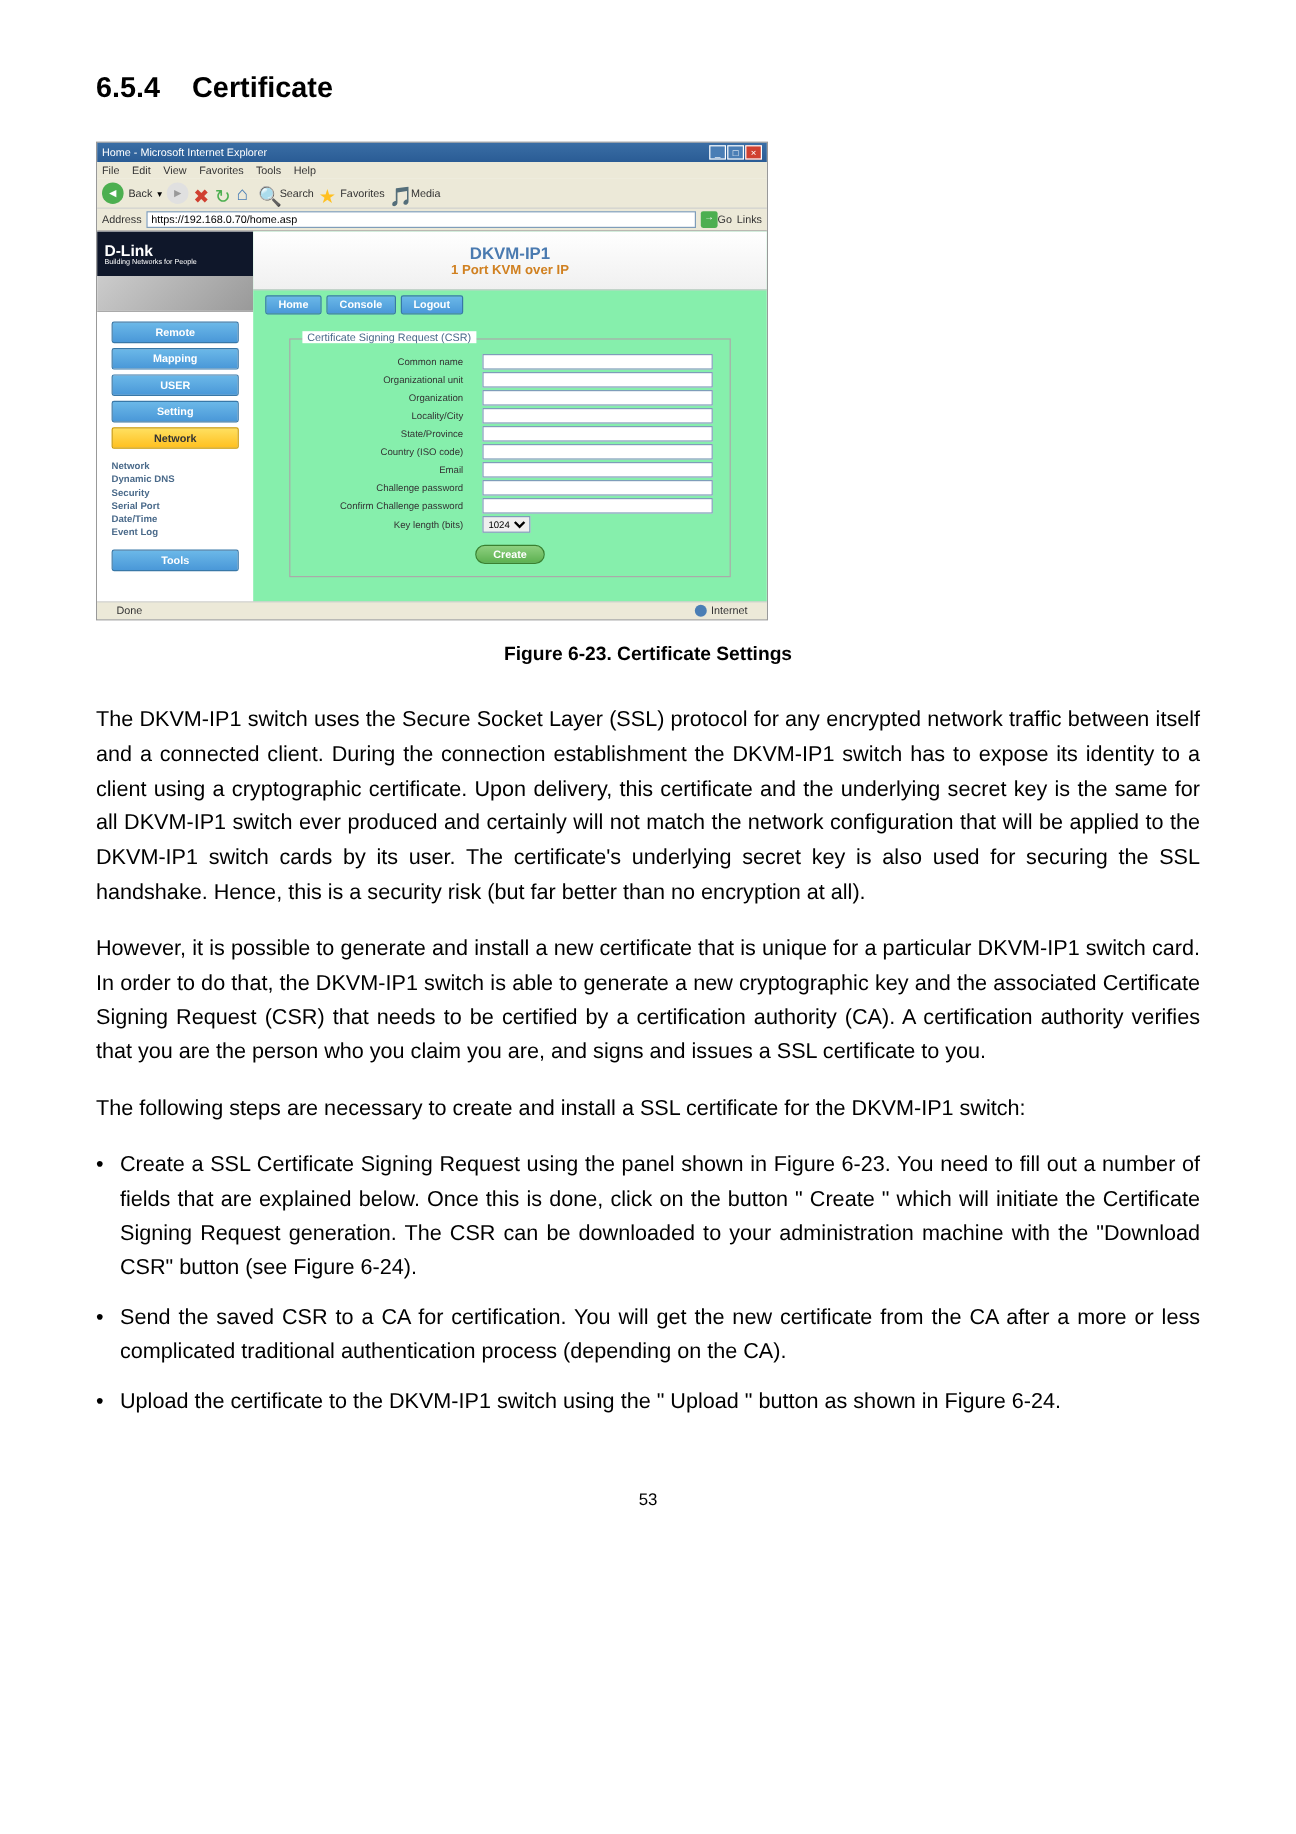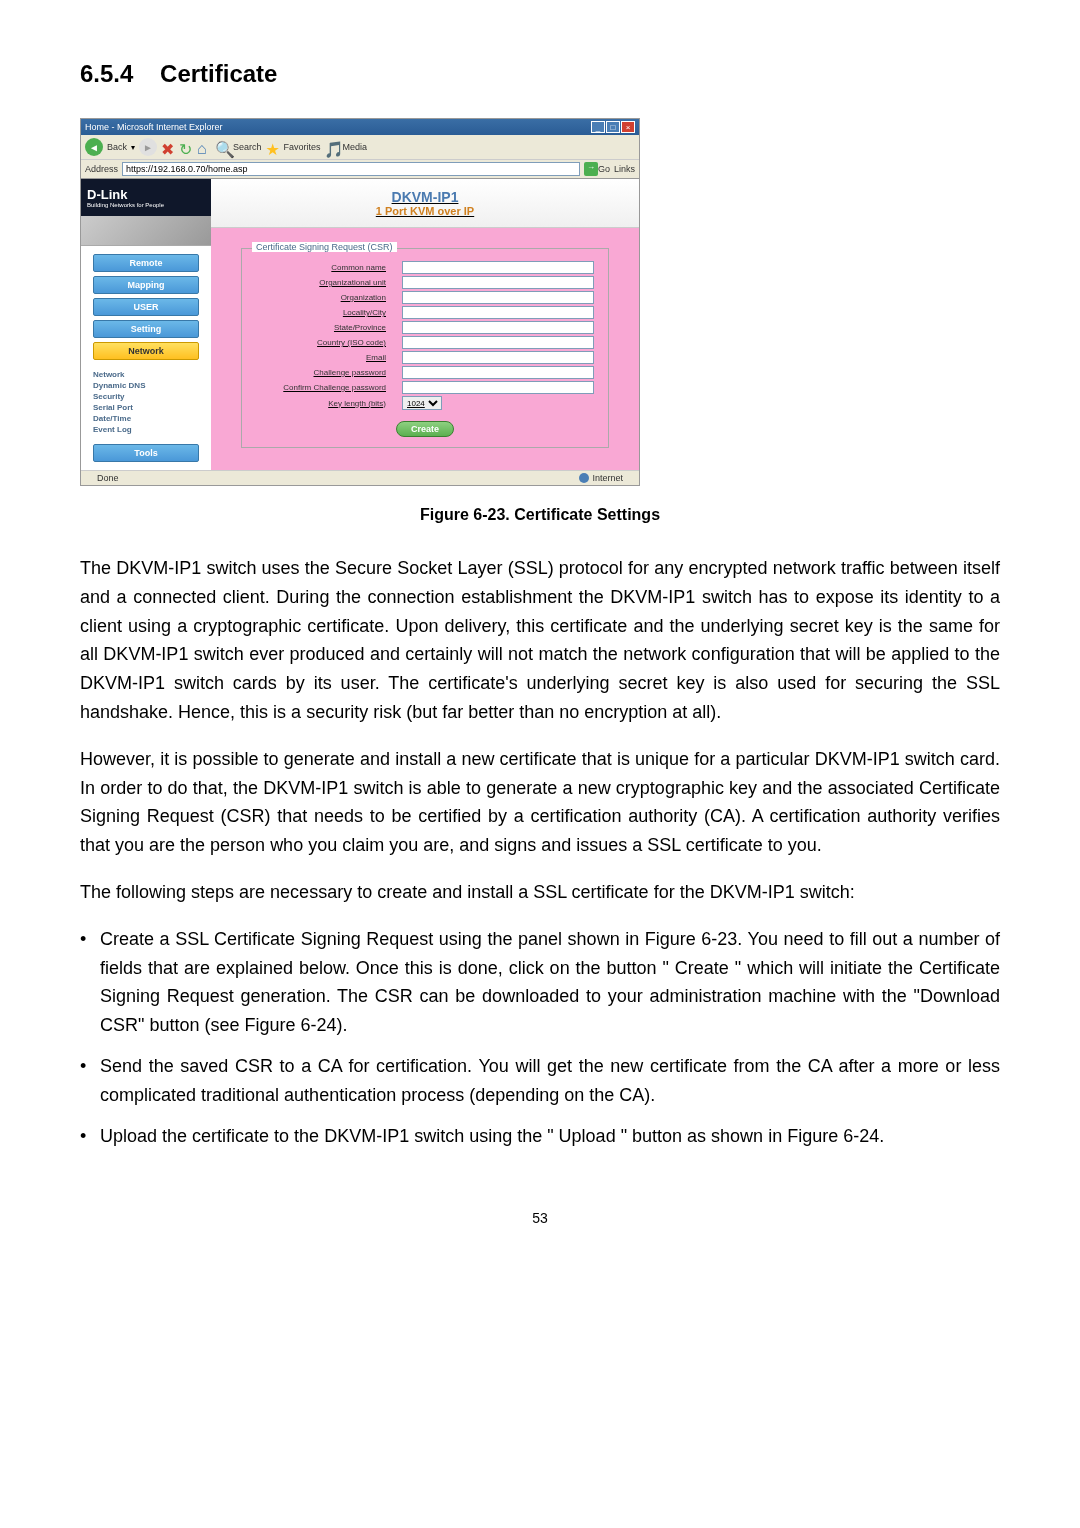--- a/index.html
+++ b/index.html
@@ -164,22 +164,21 @@
       padding: 0 12px;
       font-size: 8px;
       color: #4a6a8a;
     }
     .sub-links div {
       margin: 2px 0;
       font-weight: bold;
     }
     .main-col {
       flex: 1;
-      background: #f9a8d4;
-      text-decoration: underline;
+      background: #86efac;
     }
     .header-strip {
       background: linear-gradient(to bottom, #fff, #f0f0f0);
       padding: 10px 20px;
       text-align: center;
       border-bottom: 1px solid #ccc;
     }
     .product-name {
       color: #4a7ab0;
       font-size: 14px;
@@ -325,20 +324,28 @@
 
 <div class="screenshot-container">
   <div class="browser-window">
     <div class="titlebar">
       <span>Home - Microsoft Internet Explorer</span>
       <div class="win-buttons">
         <div class="win-btn min">_</div>
         <div class="win-btn max">□</div>
         <div class="win-btn close">×</div>
       </div>
+    </div>
+    <div class="menubar">
+      <span>File</span>
+      <span>Edit</span>
+      <span>View</span>
+      <span>Favorites</span>
+      <span>Tools</span>
+      <span>Help</span>
     </div>
     <div class="toolbar">
       <span class="toolbar-btn back-btn">◄</span>
       <span class="toolbar-text">Back</span>
       <span style="font-size:8px;">▾</span>
       <span class="toolbar-btn fwd-btn">►</span>
       <span class="toolbar-icon" style="color:#d04030;">✖</span>
       <span class="toolbar-icon" style="color:#4caf50;">↻</span>
       <span class="toolbar-icon" style="color:#4a7eb5;">⌂</span>
       <span class="toolbar-icon">🔍</span>
@@ -379,20 +386,25 @@
         </div>
         <div class="sidebar-buttons">
           <div class="side-btn">Tools</div>
         </div>
       </div>
       <div class="main-col">
         <div class="header-strip">
           <div class="product-name">DKVM-IP1</div>
           <div class="product-sub">1 Port KVM over IP</div>
         </div>
+        <div class="tab-row">
+          <div class="tab-btn">Home</div>
+          <div class="tab-btn">Console</div>
+          <div class="tab-btn">Logout</div>
+        </div>
         <div class="form-area">
           <div class="fieldset">
             <div class="legend">Certificate Signing Request (CSR)</div>
             <div class="form-row">
               <div class="form-label">Common name</div>
               <input class="form-input" style="">
             </div>
             <div class="form-row">
               <div class="form-label">Organizational unit</div>
               <input class="form-input" style="">

